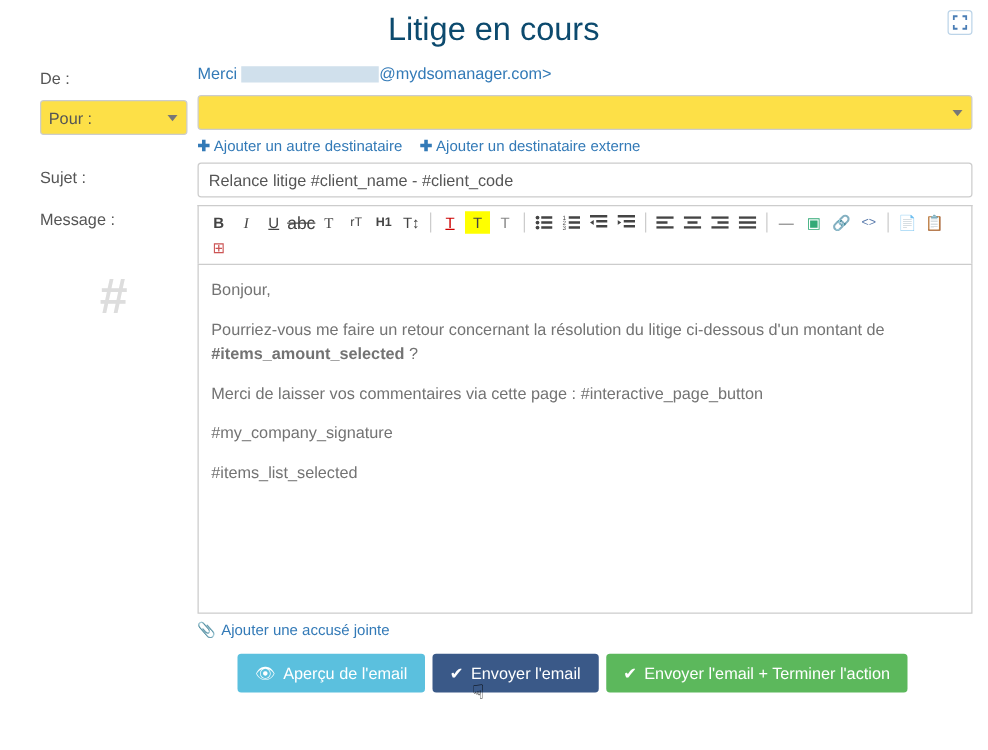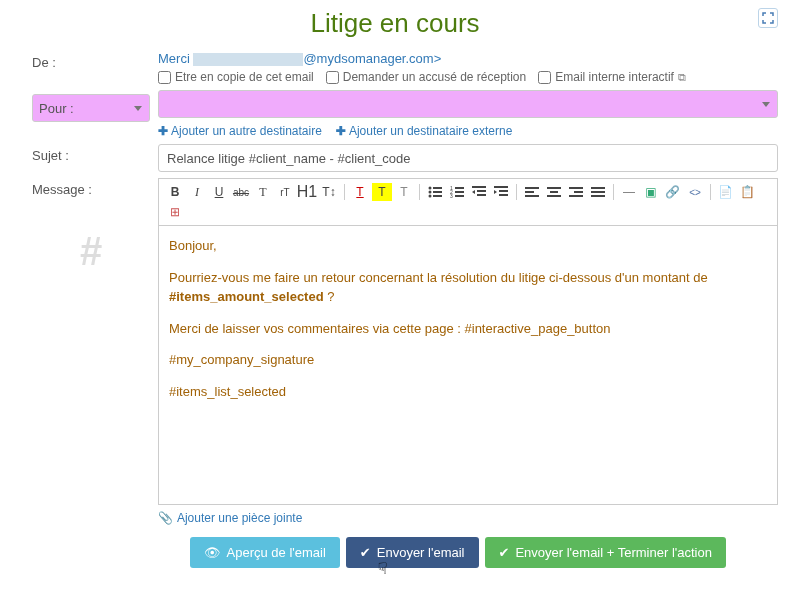--- a/index.html
+++ b/index.html
@@ -1,40 +1,40 @@
 <!DOCTYPE html>
 <html><head>
 <meta charset="utf-8">
 <style>
 * { box-sizing: border-box; margin: 0; padding: 0; }
 body { font-family: Arial, sans-serif; font-size: 13px; color: #555; background: #fff; width: 790px; }
 .container { padding: 8px 12px; }
 .header { position: relative; text-align: center; margin-bottom: 12px; }
-.title { font-size: 26px; color: #4d7c0f; font-weight: normal; }
+.title { font-size: 26px; color: #0c4a6e; font-weight: normal; }
 .expand-btn { position: absolute; right: 0; top: 0; width: 20px; height: 20px; border: 1px solid #bcd4e8; border-radius: 3px; display: flex; align-items: center; justify-content: center; cursor: pointer; color: #4a7db5; }
 .row { display: flex; margin-bottom: 6px; }
 .label-col { width: 126px; padding-top: 4px; color: #555; font-size: 13px; margin-left: 20px; }
 .field-col { flex: 1; }
 .from-text { color: #337ab7; font-size: 13px; }
 .redacted { display: inline-block; width: 110px; height: 13px; background: #d0e0ec; vertical-align: middle; }
 .checkbox-row { margin-top: 4px; display: flex; gap: 12px; font-size: 12px; color: #666; flex-wrap: wrap; }
 .checkbox-item { display: flex; align-items: center; gap: 4px; }
 .checkbox-item input { width: 13px; height: 13px; }
 .ext-icon { color: #888; font-size: 11px; }
-.select { width: 118px; height: 28px; border: 1px solid #ccc; border-radius: 3px; padding: 0 18px 0 6px; color: #555; appearance: none; background: #f0abfc; position: relative; font-size: 13px; }
+.select { width: 118px; height: 28px; border: 1px solid #ccc; border-radius: 3px; padding: 0 18px 0 6px; color: #555; appearance: none; background: #fde047; position: relative; font-size: 13px; }
 .select-wrap { position: relative; display: inline-block; }
 .select-wrap::after { content: ""; position: absolute; right: 8px; top: 12px; border-left: 4px solid transparent; border-right: 4px solid transparent; border-top: 5px solid #777; pointer-events: none; }
 .input-full { width: 100%; height: 28px; border: 1px solid #ccc; border-radius: 3px; padding: 0 8px; font-size: 13px; color: #555; }
 .add-links { margin-top: 6px; font-size: 12px; color: #337ab7; display: flex; gap: 14px; }
 .add-link { display: flex; align-items: center; gap: 3px; cursor: pointer; }
 .plus-icon { color: #337ab7; font-weight: bold; }
 .toolbar { border: 1px solid #ccc; border-bottom: none; padding: 4px 6px; display: flex; align-items: center; gap: 2px; flex-wrap: wrap; background: #fff; }
 .tb-btn { width: 20px; height: 18px; display: flex; align-items: center; justify-content: center; cursor: pointer; font-size: 12px; color: #444; }
 .tb-sep { width: 1px; height: 16px; background: #ccc; margin: 0 3px; }
-.editor { border: 1px solid #ccc; min-height: 280px; padding: 10px; font-size: 13px; color: #a16207; line-height: 1.5; }
+.editor { border: 1px solid #ccc; min-height: 280px; padding: 10px; font-size: 13px; color: #737373; line-height: 1.5; }
 .editor p { margin-bottom: 12px; }
 .sidebar-hint { text-align: center; color: #aaa; font-size: 11px; line-height: 1.5; padding-right: 8px; }
 .hash-big { font-size: 40px; color: #ddd; font-weight: bold; margin-bottom: 4px; }
 .attach-link { color: #337ab7; font-size: 12px; display: inline-flex; align-items: center; gap: 4px; margin-top: 6px; cursor: pointer; }
 .buttons { margin-top: 12px; display: flex; gap: 6px; justify-content: center; padding-left: 126px; }
 .btn { border: none; color: #fff; padding: 8px 14px; font-size: 13px; border-radius: 3px; cursor: pointer; display: flex; align-items: center; gap: 6px; }
 .btn-preview { background: #5bc0de; }
 .btn-send { background: #3a5988; position: relative; }
 .btn-complete { background: #5cb85c; }
 .cursor-hand { position: absolute; bottom: -10px; left: 32px; font-size: 16px; color: #000; pointer-events: none; }
@@ -53,35 +53,20 @@
     </div>
   </div>
 
   <div class="row">
     <div class="label-col">De :</div>
     <div class="field-col">
       <span class="from-text">
         <span>Merci</span>
         <span class="redacted"></span><span>@mydsomanager.com&gt;</span>
       </span>
-      <div class="checkbox-row">
-        <label class="checkbox-item">
-          <input type="checkbox" style="">
-          <span>Etre en copie de cet email</span>
-        </label>
-        <label class="checkbox-item">
-          <input type="checkbox" style="">
-          <span>Demander un accusé de réception</span>
-        </label>
-        <label class="checkbox-item">
-          <input type="checkbox" style="">
-          <span>Email interne interactif</span>
-          <span class="ext-icon">⧉</span>
-        </label>
-      </div>
     </div>
   </div>
 
   <div class="row">
     <div class="label-col">
       <div class="select-wrap">
         <select class="select">
           <option>Pour :</option>
         </select>
       </div>
@@ -115,24 +100,24 @@
       <div>Message :</div>
       <div class="sidebar-hint" style="margin-top:24px">
         <div class="hash-big">#</div>
       </div>
     </div>
     <div class="field-col">
       <div class="toolbar">
         <span class="tb-btn" style="font-weight:bold">B</span>
         <span class="tb-btn" style="font-style:italic;font-family:serif">I</span>
         <span class="tb-btn" style="text-decoration:underline">U</span>
-        <span class="tb-btn" style="text-decoration:line-through;font-size:10px">abc</span>
+        <span class="tb-btn" style="text-decoration:line-through;font-size:14px">abc</span>
         <span class="tb-btn" style="font-family:serif">T</span>
         <span class="tb-btn" style="font-size:10px">rT</span>
-        <span class="tb-btn" style="font-size:16px;font-weight:normal">H1</span>
+        <span class="tb-btn" style="font-size:10px;font-weight:bold">H1</span>
         <span class="tb-btn">T↕</span>
         <span class="tb-sep"></span>
         <span class="tb-btn" style="color:#c00;text-decoration:underline">T</span>
         <span class="tb-btn" style="background:#ff0;padding:0 3px">T</span>
         <span class="tb-btn" style="color:#888">T</span>
         <span class="tb-sep"></span>
         <span class="tb-btn">
             <svg width="14" height="12">
               <circle cx="2" cy="2" r="1.5" fill="#444"></circle>
               <rect x="5" y="1" width="9" height="2" fill="#444"></rect>
@@ -209,21 +194,21 @@
       </div>
       <div class="editor" contenteditable="true" style="">
         <p>Bonjour,</p>
         <p><span>Pourriez-vous me faire un retour concernant la résolution du litige ci-dessous d'un montant de </span><b>#items_amount_selected</b><span> ?</span></p>
         <p>Merci de laisser vos commentaires via cette page : #interactive_page_button</p>
         <p>#my_company_signature</p>
         <p>#items_list_selected</p>
       </div>
       <span class="attach-link">
         <span>📎</span>
-        <span>Ajouter une pièce jointe</span>
+        <span>Ajouter une accusé jointe</span>
       </span>
     </div>
   </div>
 
   <div class="buttons">
     <button class="btn btn-preview">
       <span>👁</span>
       <span>Aperçu de l'email</span>
     </button>
     <button class="btn btn-send">

